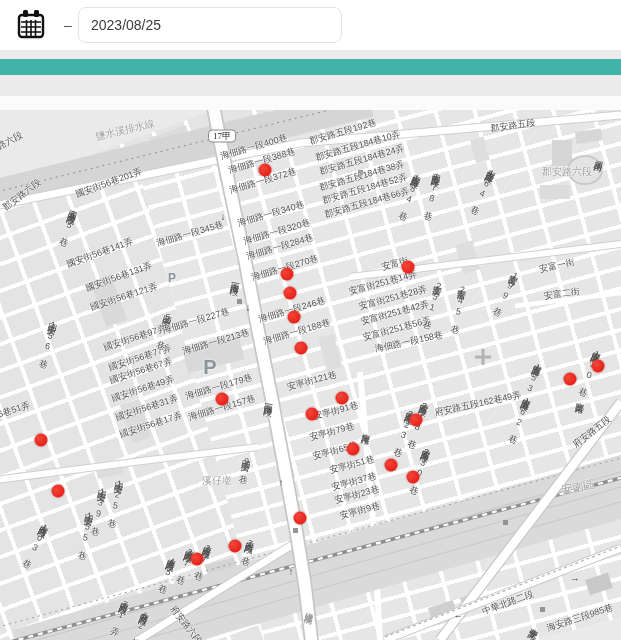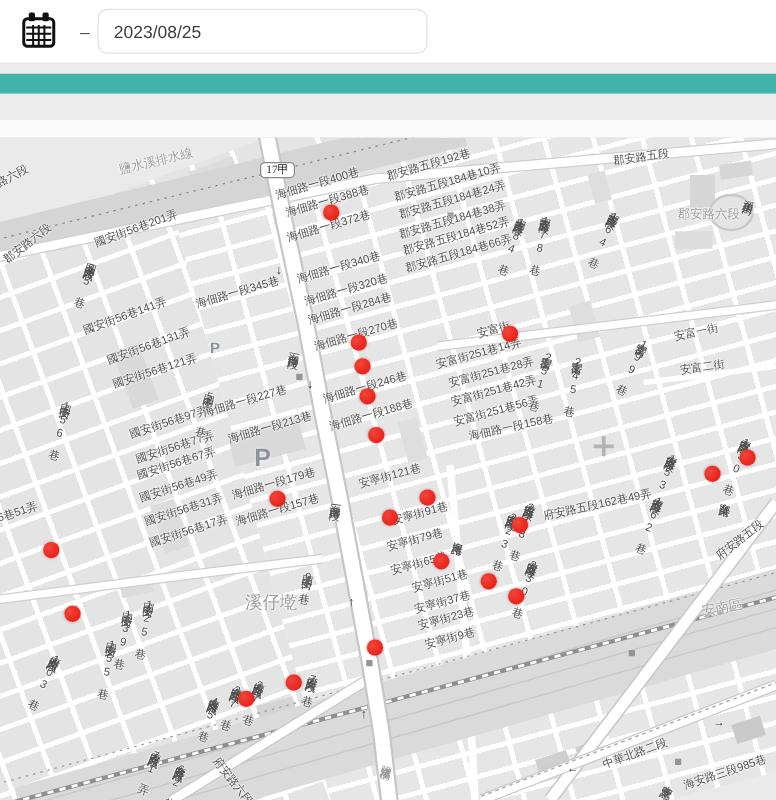--- a/index.html
+++ b/index.html
@@ -160,21 +160,21 @@
       <rect x="293" y="418" width="5" height="5" fill="#949494"></rect>
       <rect x="503" y="410" width="5" height="5" fill="#949494"></rect>
       <rect x="540" y="497" width="5" height="5" fill="#949494"></rect>
       <path d="M483,239 v16 M475,247 h16" stroke="#b3b3b3" stroke-width="3"></path>
     </g>
   </svg>
 
   <div id="label-layer">
       <div class="lbl plbl" style="left: 125px; top: 20px; transform: translate(-50%, -50%) rotate(-13deg); font-size: 10px;">鹽水溪排水線</div>
       <div class="lbl plbl" style="left: 567px; top: 62px; transform: translate(-50%, -50%) rotate(0deg); font-size: 10px;">郡安路六段</div>
-      <div class="lbl plbl" style="left: 217px; top: 371px; transform: translate(-50%, -50%) rotate(0deg); font-size: 14px;">溪仔墘</div>
+      <div class="lbl plbl" style="left: 217px; top: 371px; transform: translate(-50%, -50%) rotate(0deg); font-size: 10px;">溪仔墘</div>
       <div class="lbl plbl" style="left: 578px; top: 377px; transform: translate(-50%, -50%) rotate(-10deg); font-size: 11px;">安南區</div>
       <div class="lbl plbl v" style="left: 311px; top: 497px; transform: translate(-50%, -50%) rotate(14deg); font-size: 9px;">鹽水溪橋</div>
       <div class="lbl " style="left: 10px; top: 31px; transform: translate(-50%, -50%) rotate(-28deg);">路六段</div>
       <div class="lbl " style="left: 22px; top: 85px; transform: translate(-50%, -50%) rotate(-38deg);">郡安路六段</div>
       <div class="lbl " style="left: 109px; top: 73px; transform: translate(-50%, -50%) rotate(-20deg);">國安街56巷201弄</div>
       <div class="lbl  v" style="left: 71px; top: 108px; transform: translate(-50%, -50%) rotate(18deg);">國安路六段55巷</div>
       <div class="lbl " style="left: 100px; top: 143px; transform: translate(-50%, -50%) rotate(-20deg);">國安街56巷141弄</div>
       <div class="lbl " style="left: 119px; top: 167px; transform: translate(-50%, -50%) rotate(-20deg);">國安街56巷131弄</div>
       <div class="lbl " style="left: 124px; top: 187px; transform: translate(-50%, -50%) rotate(-18deg);">國安街56巷121弄</div>
       <div class="lbl  v" style="left: 50px; top: 225px; transform: translate(-50%, -50%) rotate(14deg);">國安街156巷</div>

